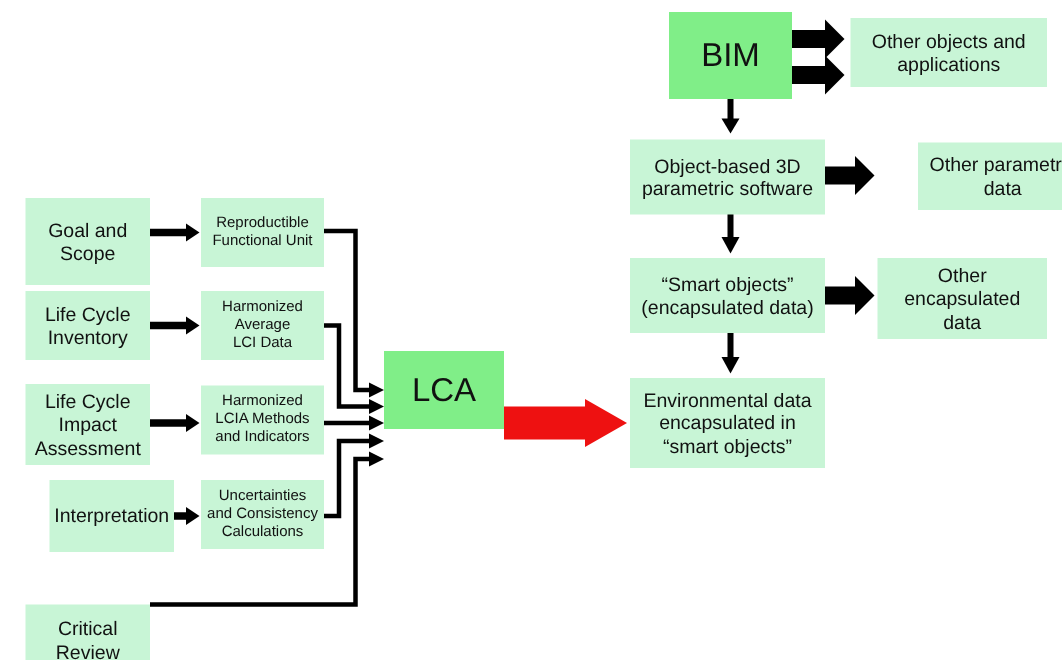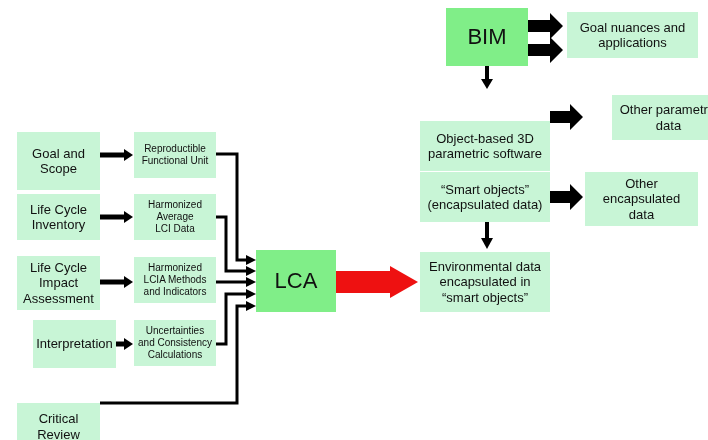--- a/index.html
+++ b/index.html
@@ -101,33 +101,33 @@
   <span class="label">Harmonized
 LCIA Methods
 and Indicators</span>
 </div>
 <div class="box light f10" style="left:134px;top:320px;width:82px;height:46px;">
   <span class="label">Uncertainties
 and Consistency
 Calculations</span>
 </div>
 
-<div class="box strong big" style="left:256px;top:250px;width:80px;height:62px;">
+<div class="box strong big" style="left:256px;top:234px;width:80px;height:52px;">
   <span>LCA</span>
 </div>
 
 <div class="box strong big" style="left:446px;top:8px;width:82px;height:58px;">
   <span>BIM</span>
 </div>
 <div class="box light f13" style="left:567px;top:12px;width:131px;height:46px;">
-  <span class="label">Goal nuances and
+  <span class="label">Other objects and
 applications</span>
 </div>
 
-<div class="box light f13" style="left:420px;top:93px;width:130px;height:50px;margin-top:28px;">
+<div class="box light f13" style="left:420px;top:93px;width:130px;height:50px;">
   <span class="label">Object-based 3D
 parametric software</span>
 </div>
 <div class="box light f13" style="left:585px;top:95px;width:113px;height:45px;margin-left:27px;">
   <span class="label">Other parametric
 data</span>
 </div>
 
 <div class="box light f13" style="left:420px;top:172px;width:130px;height:50px;">
   <span class="label">“Smart objects”

